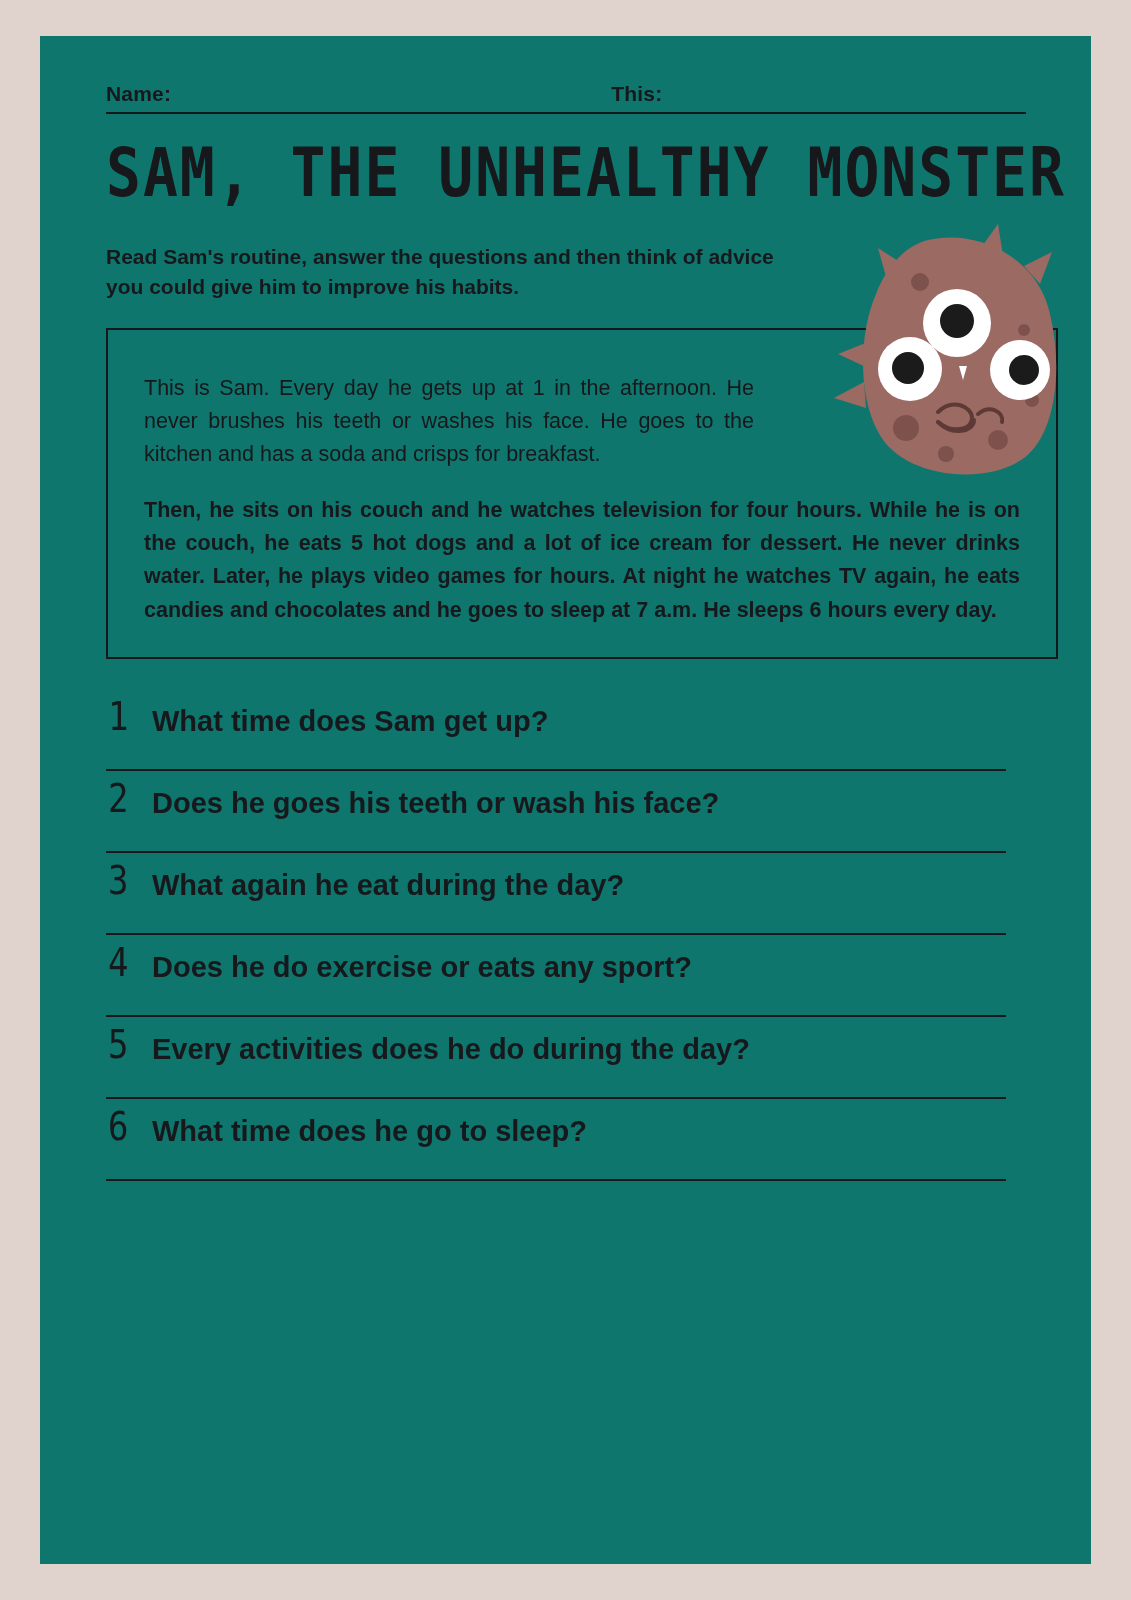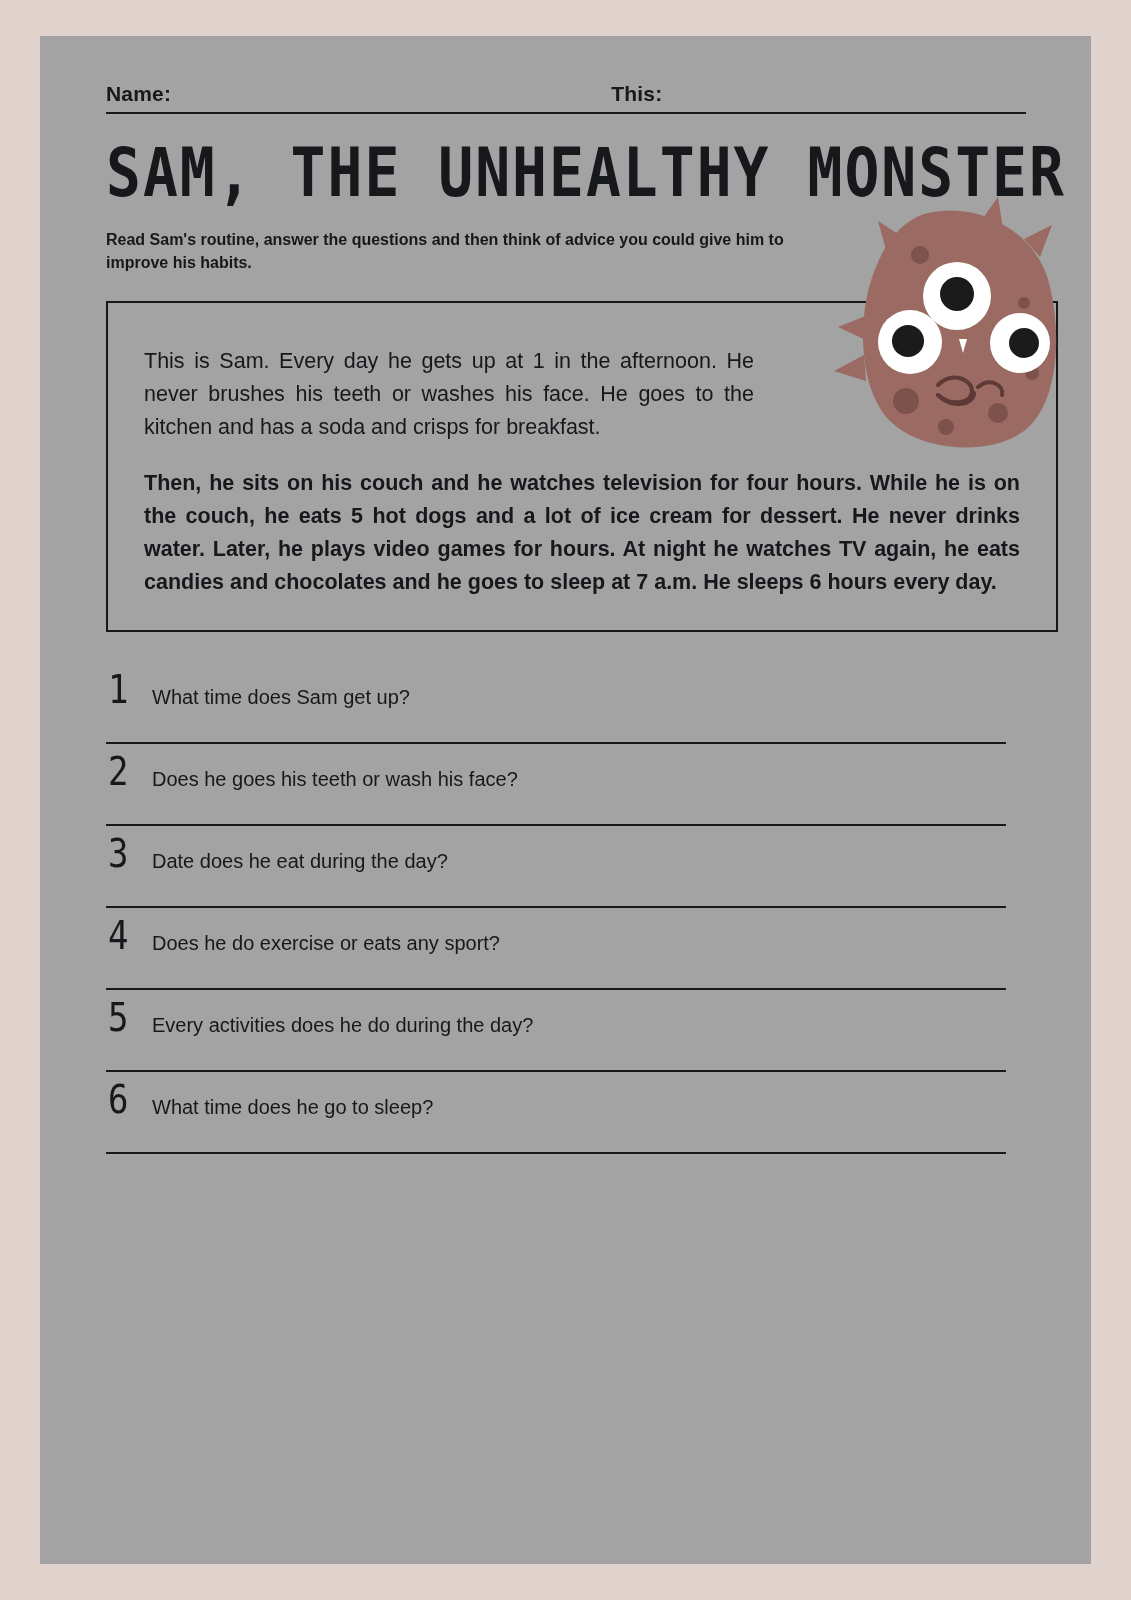--- a/index.html
+++ b/index.html
@@ -12,21 +12,21 @@
     background: #e0d3cd;
     font-family: "Liberation Sans", sans-serif;
     overflow: hidden;
   }
   .page {
     position: absolute;
     left: 40px;
     top: 36px;
     width: 1051px;
     height: 1528px;
-    background: #a3a3a3;
+    background: #0f766e;
   }
   .inner {
     position: absolute;
     left: 66px;
     top: 36px;
     width: 920px;
   }
 
   
   .namedate {
@@ -55,22 +55,22 @@
     letter-spacing: 2px;
     color: #16181c;
     white-space: nowrap;
     transform: scaleY(1.18);
     transform-origin: left top;
     line-height: 1.02;
   }
 
   
   .instructions {
-    margin-top: 32px;
-    font-size: 16px;
+    margin-top: 45px;
+    font-size: 21px;
     font-weight: 700;
     color: #16181c;
     line-height: 1.42;
     max-width: 700px;
   }
 
   
   .passage-box {
     position: relative;
     margin-top: 26px;
@@ -121,23 +121,23 @@
   .q-num {
     font-family: "DejaVu Sans Mono", monospace;
     font-size: 34px;
     font-weight: 400;
     color: #16181c;
     transform: scaleY(1.15);
     transform-origin: left bottom;
     min-width: 26px;
   }
   .q-text {
-    font-size: 20px;
-    color: #16181c;
-    font-weight: 400;
+    font-size: 29px;
+    color: #16181c;
+    font-weight: 700;
   }
   .q-line {
     margin: 30px 0 0 0;
     border-bottom: 2px solid #16181c;
     height: 0;
     width: 900px;
   }
 </style>
 </head>
 <body>
@@ -206,21 +206,21 @@
         <div class="q-row">
           <span class="q-num">2</span>
           <span class="q-text">Does he goes his teeth or wash his face?</span>
         </div>
         <div class="q-line"></div>
       </div>
 
       <div class="q">
         <div class="q-row">
           <span class="q-num">3</span>
-          <span class="q-text">Date does he eat during the day?</span>
+          <span class="q-text">What again he eat during the day?</span>
         </div>
         <div class="q-line"></div>
       </div>
 
       <div class="q">
         <div class="q-row">
           <span class="q-num">4</span>
           <span class="q-text">Does he do exercise or eats any sport?</span>
         </div>
         <div class="q-line"></div>

